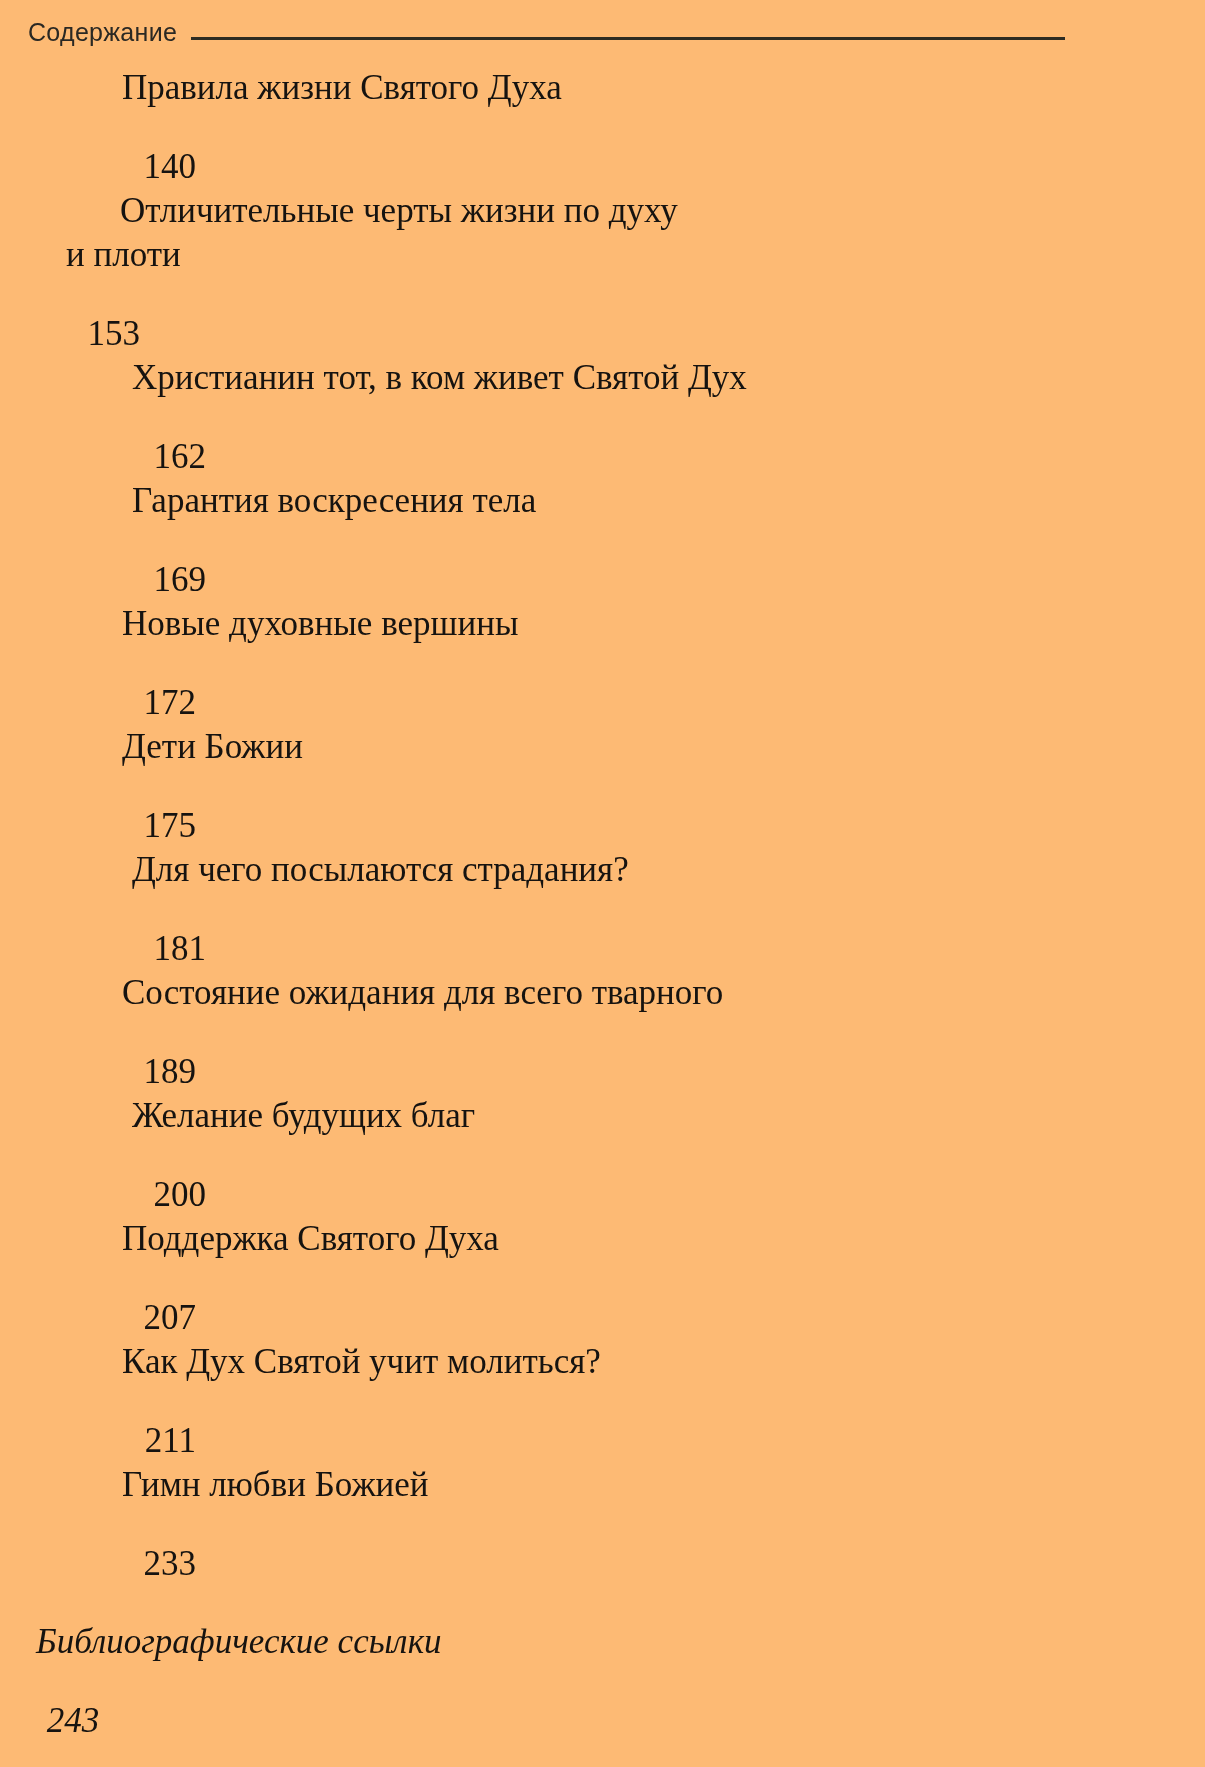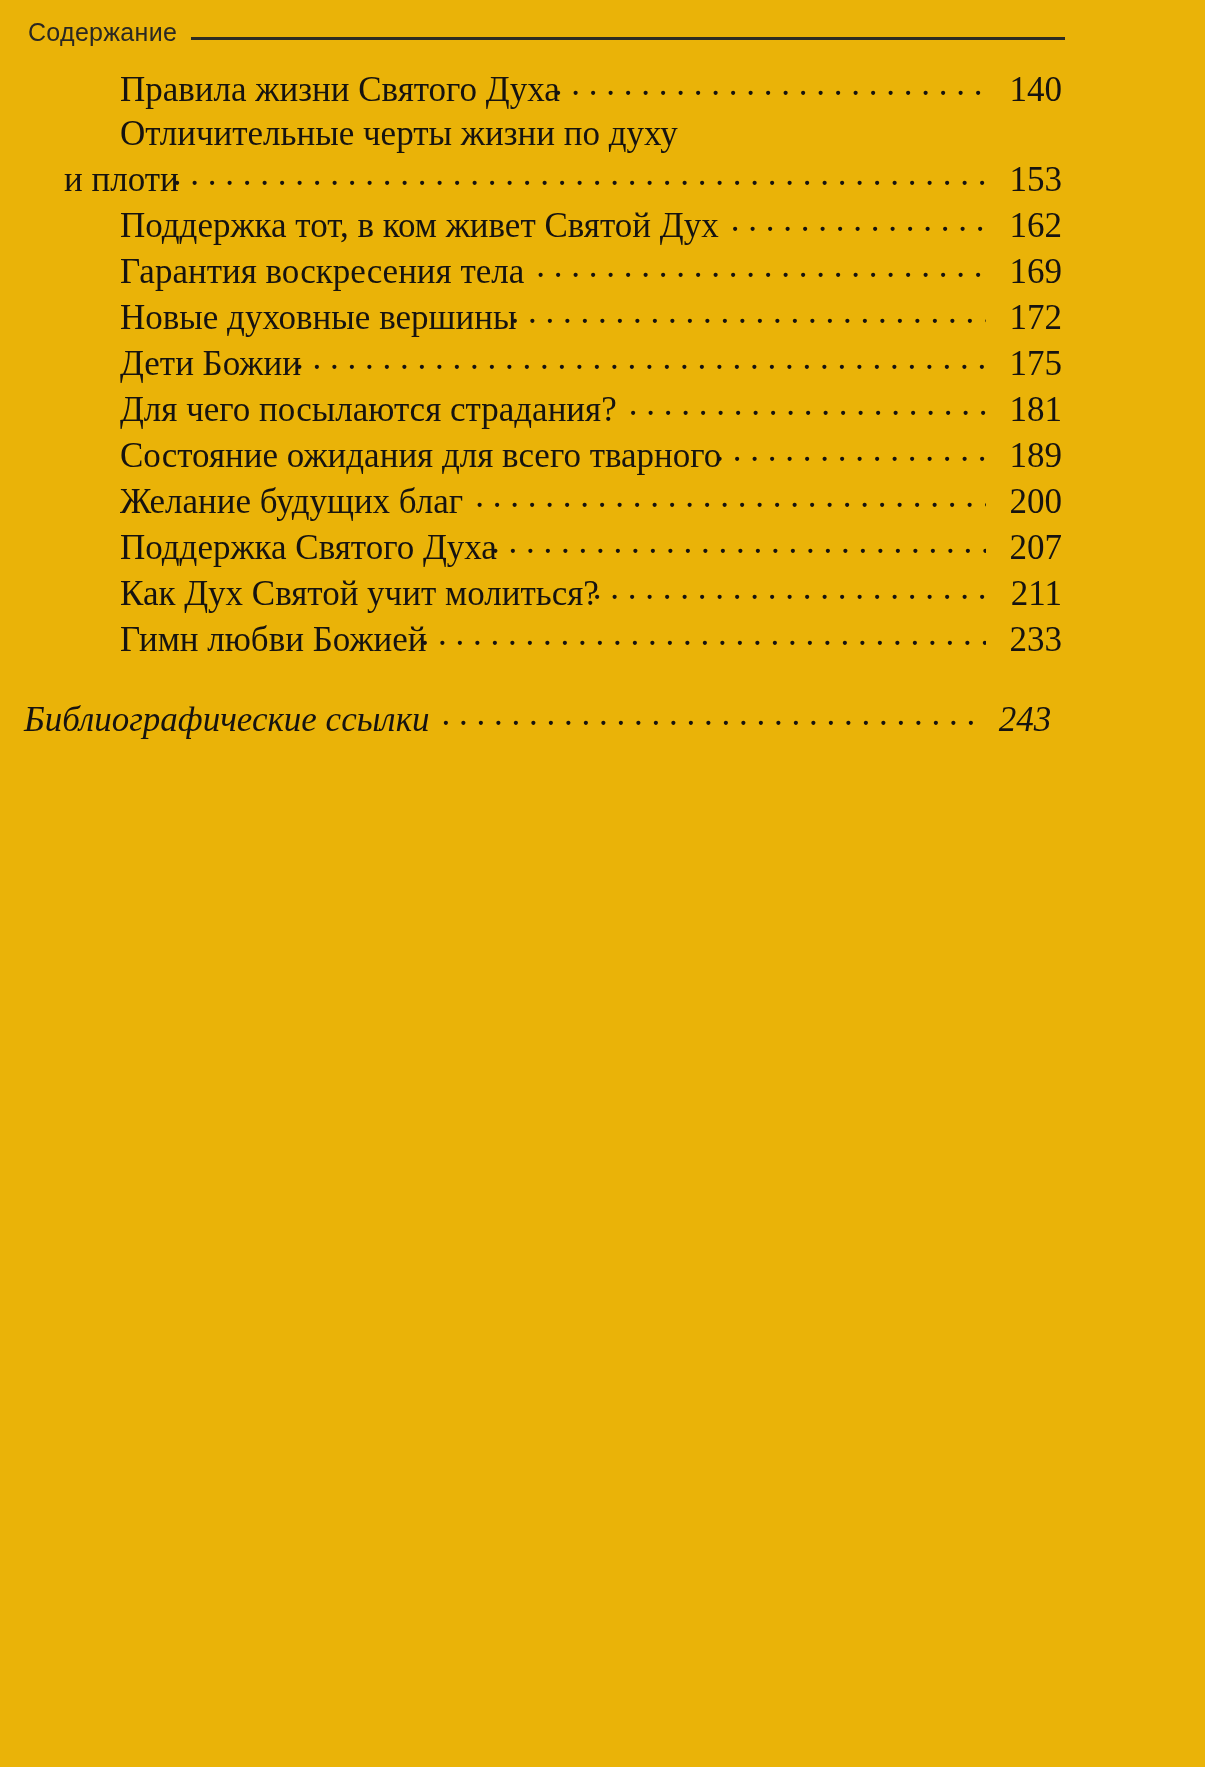--- a/index.html
+++ b/index.html
@@ -13,21 +13,21 @@
     height: 1767px;
     font-family: "Liberation Serif", "DejaVu Serif", serif;
     color: #161310;
     position: relative;
     overflow: hidden;
   }
 
   .page {
     width: 1205px;
     height: 1767px;
-    background: #eab308;
+    background: #fdba74;
     position: relative;
   }
 
   
   .running-head {
     position: absolute;
     top: 12px;
     left: 28px;
     right: 140px;
     height: 40px;
@@ -61,20 +61,21 @@
 
   .toc-entry {
     display: flex;
     align-items: baseline;
     width: 1205px;
     padding-left: 120px;
     padding-right: 143px;
     font-size: 35px;
     line-height: 44px;
     white-space: nowrap;
+    flex-direction: column;
   }
 
   .toc-entry.indent-sub {
     padding-left: 64px;
   }
 
   .toc-title {
     flex: 0 0 auto;
   }
 
@@ -135,21 +136,21 @@
       </div>
       <div class="toc-entry no-leader">
         <span class="toc-title">Отличительные черты жизни по духу</span>
       </div>
       <div class="toc-entry indent-sub">
         <span class="toc-title">и плоти</span>
         <span class="leader tight"></span>
         <span class="toc-page">153</span>
       </div>
       <div class="toc-entry">
-        <span class="toc-title">Поддержка тот, в ком живет Святой Дух</span>
+        <span class="toc-title">Христианин тот, в ком живет Святой Дух</span>
         <span class="leader spaced"></span>
         <span class="toc-page">162</span>
       </div>
       <div class="toc-entry">
         <span class="toc-title">Гарантия воскресения тела</span>
         <span class="leader spaced"></span>
         <span class="toc-page">169</span>
       </div>
       <div class="toc-entry">
         <span class="toc-title">Новые духовные вершины</span>

